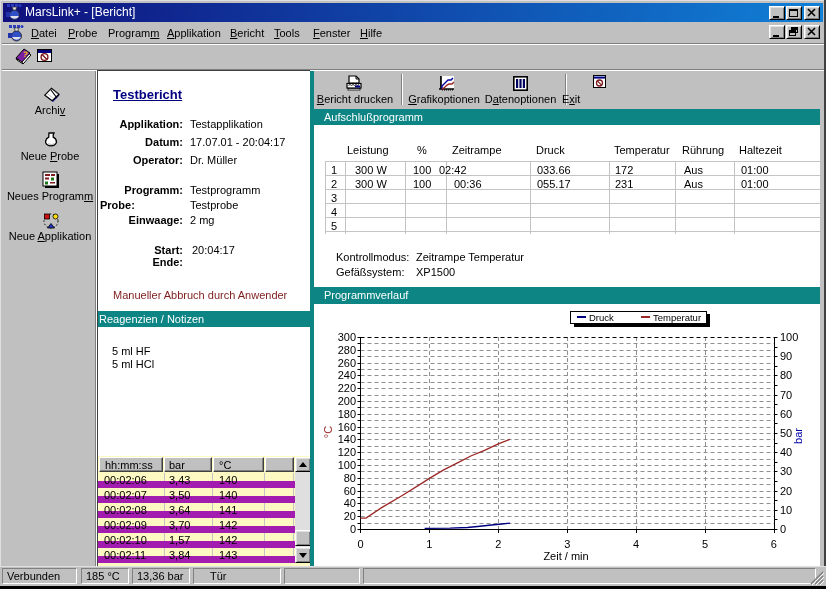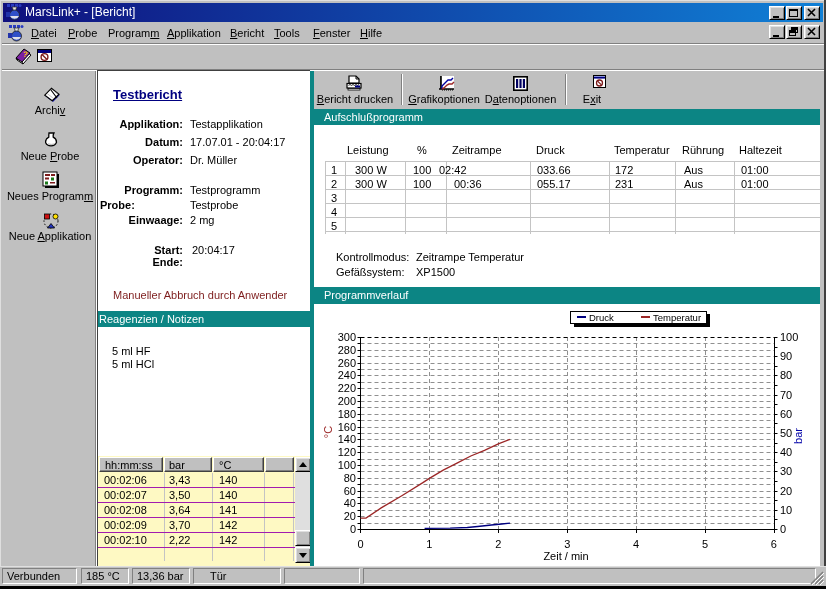--- a/index.html
+++ b/index.html
@@ -4,21 +4,21 @@
 html,body{width:826px;height:589px;overflow:hidden}
 body{font-family:"Liberation Sans",sans-serif;font-size:11px;background:#c0c0c0;position:relative;color:#000}
 .abs{position:absolute}
 .btn3d{position:absolute;background:#c0c0c0;border:1px solid;border-color:#fff #000 #000 #fff;box-shadow:inset 1px 1px 0 #dfdfdf, inset -1px -1px 0 #808080}
 .sunk{border:1px solid;border-color:#808080 #fff #fff #808080}
 .teal{background:#0c8584;color:#fff}
 .etch{border-top:1px solid #808080;border-bottom:1px solid #fff}
 .vetch{border-left:1px solid #808080;border-right:1px solid #fff}
 .btn3dh{background:#c0c0c0;border:1px solid;border-color:#fff #404040 #404040 #fff;box-shadow:inset -1px -1px 0 #808080}
 .gl{background:#c4c4c4}
-.mrow{left:0;width:212px;height:15px;border-bottom:1px solid #a21caf;line-height:15px}
+.mrow{left:0;width:212px;height:15px;border-bottom:7px solid #a21caf;line-height:15px}
 .mrow .c1{position:absolute;left:6px}
 .mrow .c2{position:absolute;left:71px}
 .mrow .c3{position:absolute;left:121px}
 </style></head>
 <body>
 
 <div class="abs" style="left:0;top:0;width:826px;height:589px;border-top:1px solid #dfdfdf;border-left:1px solid #dfdfdf;background:#c0c0c0"></div>
 <div class="abs" style="right:0;top:0;width:2px;height:589px;background:#404040"></div>
 <div class="abs" style="left:0;bottom:0;width:826px;height:3px;background:#000"></div>
 <div class="abs" style="left:0;bottom:3px;width:826px;height:1px;background:#404040"></div>
@@ -180,22 +180,27 @@
       <span class="c2">3,64</span>
       <span class="c3">141</span>
     </div>
  <div class="abs mrow" style="top:62px">
       <span class="c1">00:02:09</span>
       <span class="c2">3,70</span>
       <span class="c3">142</span>
     </div>
  <div class="abs mrow" style="top:77px">
       <span class="c1">00:02:10</span>
-      <span class="c2">2,22</span>
+      <span class="c2">1,57</span>
       <span class="c3">142</span>
+    </div>
+ <div class="abs mrow" style="top:92px">
+      <span class="c1">00:02:11</span>
+      <span class="c2">3,84</span>
+      <span class="c3">143</span>
     </div>
 
  <div class="abs" style="left:197px;top:1px;width:16px;height:106px;background:#dfdfdf"></div>
  <div class="btn3d" style="left:197px;top:1px;width:16px;height:15px"><svg width="14" height="13">
         <path d="M7 4 L11 9 L3 9 Z" fill="#000"></path>
       </svg></div>
  <div class="btn3d" style="left:197px;top:74px;width:16px;height:16px"></div>
  <div class="btn3d" style="left:197px;top:91px;width:16px;height:16px"><svg width="14" height="14">
         <path d="M3 5 L11 5 L7 10 Z" fill="#000"></path>
       </svg></div>
@@ -231,21 +236,21 @@
   </svg>
 <div class="abs" style="left:484px;top:93px;width:73px;text-align:center">D<u>a</u>tenoptionen</div>
 <div class="abs" style="left:565px;top:74px;width:2px;height:31px;border-left:1px solid #808080;border-right:1px solid #fff"></div>
 <svg class="abs" style="left:593px;top:75px" width="13" height="13" viewBox="0 0 13 13">
     <rect x="0.5" y="0.5" width="12" height="12" fill="#fff" stroke="#000"></rect>
     <rect x="1" y="1" width="11" height="2.6" fill="#000080"></rect>
     <rect x="1" y="1" width="11" height="0.8" fill="#aab4f0"></rect>
     <circle cx="6.5" cy="8" r="3" fill="none" stroke="#7d1c1c" stroke-width="1.3"></circle>
     <line x1="4.6" y1="6.1" x2="8.4" y2="9.9" stroke="#7d1c1c" stroke-width="1.3"></line>
   </svg>
-<div class="abs" style="left:562px;top:93px;width:60px;text-align:center">E<u>x</u>it</div>
+<div class="abs" style="left:562px;top:93px;width:60px;">E<u>x</u>it</div>
 
 <div class="abs teal" style="left:314px;top:109px;width:506px;height:16px;line-height:16px;padding-left:10px">Aufschlußprogramm</div>
 
 <div class="abs" style="left:325px;top:144px;width:495px;height:95px">
  <div class="abs" style="left:22px;top:0">Leistung</div>
  <div class="abs" style="left:92px;top:0">%</div>
  <div class="abs" style="left:127px;top:0">Zeitrampe</div>
  <div class="abs" style="left:211px;top:0">Druck</div>
  <div class="abs" style="left:289px;top:0">Temperatur</div>
  <div class="abs" style="left:357px;top:0">Rührung</div>

